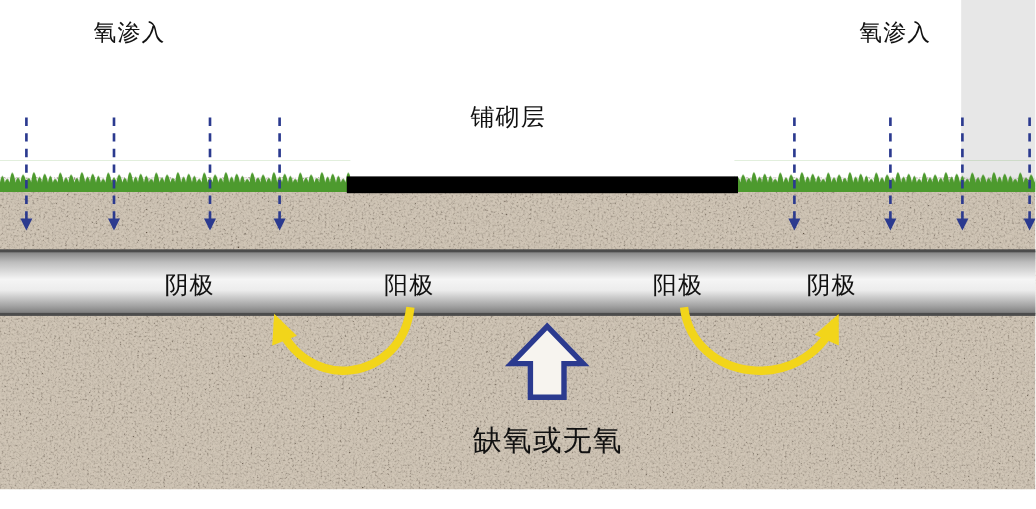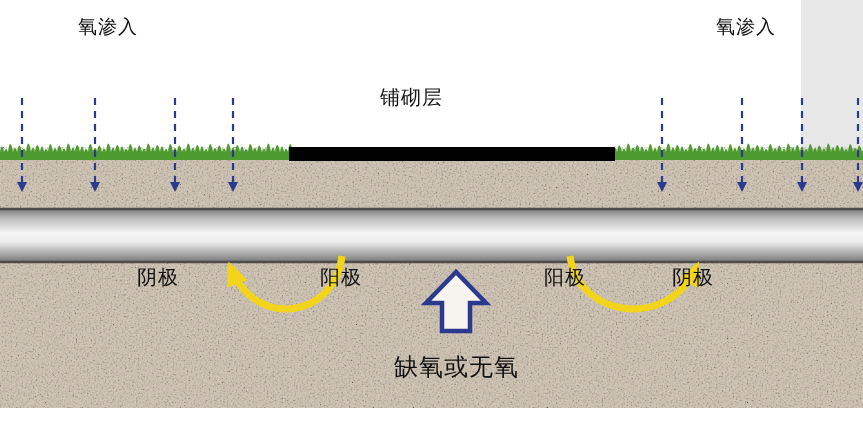--- a/index.html
+++ b/index.html
@@ -14,21 +14,21 @@
   .lbl{
     position:absolute;
     color:#111;
     white-space:nowrap;
     letter-spacing:1px;
     z-index:5;
     user-select:none;
   }
   .lbl-oxy{font-size:19px;}
   .lbl-pave{font-size:20px;}
-  .lbl-pipe{font-size:20px;font-weight:500;margin-top:40px;}
+  .lbl-pipe{font-size:20px;font-weight:500;}
   .lbl-anoxic{font-size:24px;}
 
   
   .grass-fill{fill:var(--grass-green,#4d9a2e);}
   .soil-base{fill:var(--soil-base,#d3c8ba);}
   .wall{fill:var(--wall-gray,#e7e7e7);}
   .paving{fill:var(--paving-black,#000);}
   .dash-arrow{stroke:var(--arrow-blue,#2b3a8f);stroke-width:2.2;stroke-dasharray:7 6;fill:none;}
   .navy-fill{fill:var(--arrow-blue,#2b3a8f);}
   .current-arrow{stroke:var(--current-yellow,#f2d51a);stroke-width:7;fill:none;stroke-linecap:butt;}
@@ -105,21 +105,21 @@
     </g>
 
     <path class="current-arrow" d="M342,256 C335,318 255,330 231,268" marker-end="url(#yhead)"></path>
     <path class="current-arrow" d="M570,256 C578,318 668,330 696,268" marker-end="url(#yhead)"></path>
 
     <path class="hollow-arrow" d="M456,272 L426,303 L442,303 L442,331 L470,331 L470,303 L486,303 Z"></path>
   </svg>
 
   <div class="lbl lbl-oxy" style="left:78px;  top:14px;">氧渗入</div>
   <div class="lbl lbl-oxy" style="left:716px; top:14px;">氧渗入</div>
-  <div class="lbl lbl-pave" style="left:380px; top:84px;">铺砌层</div>
+  <div class="lbl lbl-pave" style="left:392px; top:84px;">铺砌层</div>
 
   <div class="lbl lbl-pipe" style="left:137px; top:224px;">阴极</div>
   <div class="lbl lbl-pipe" style="left:320px; top:224px;">阳极</div>
   <div class="lbl lbl-pipe" style="left:544px; top:224px;">阳极</div>
   <div class="lbl lbl-pipe" style="left:672px; top:224px;">阴极</div>
 
   <div class="lbl lbl-anoxic" style="left:394px; top:351px;">缺氧或无氧</div>
 </div>
 
 </body></html>

